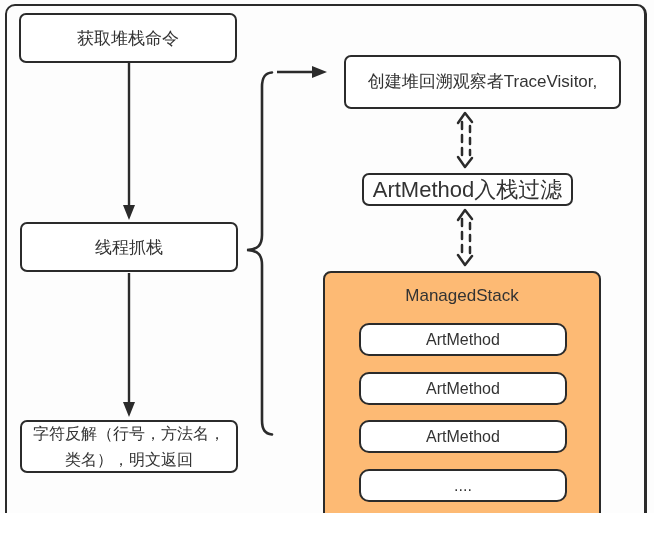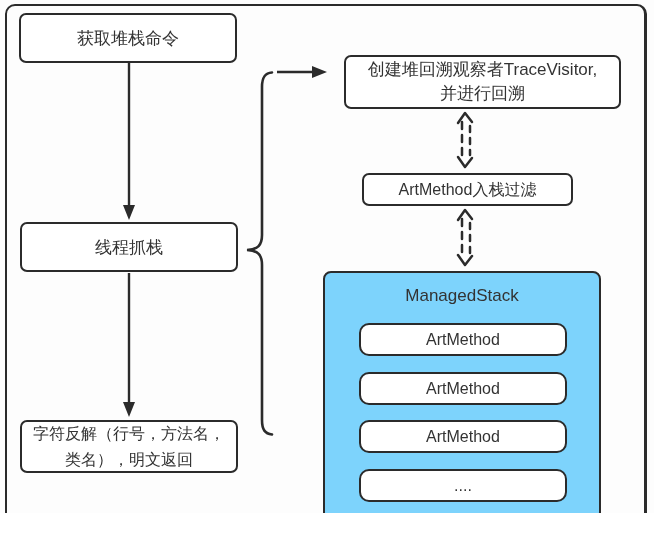--- a/index.html
+++ b/index.html
@@ -31,27 +31,27 @@
     justify-content:center;
     text-align:center;
     box-sizing:border-box;
     font-size:17px;
     line-height:25px;
   }
   .box-get-command{left:19px;top:13px;width:218px;height:50px;}
   .box-thread-grab{left:20px;top:222px;width:218px;height:50px;}
   .box-decode{left:20px;top:420px;width:218px;height:53px;font-size:16px;line-height:26px;padding:0 6px;}
   .box-trace-visitor{left:344px;top:55px;width:277px;height:54px;flex-direction:column;line-height:24px;}
-  .box-art-filter{left:362px;top:173px;width:211px;height:33px;font-size:16px;}
+  .box-art-filter{left:362px;top:173px;width:211px;height:33px;font-size:22px;}
   .managed-stack{
     position:absolute;
     left:323px;top:271px;width:278px;height:249px;
     border:2.2px solid #2b2b2b;
     border-radius:8px;
-    background:#7dd3fc;
+    background:#fdba74;
     box-sizing:border-box;
   }
   .managed-stack .title{
     text-align:center;
     font-size:17px;
     padding-top:13px;
     color:#333;
   }
   .stack-item{
     position:absolute;
@@ -87,21 +87,20 @@
   <div class="node box-thread-grab">
     <span>线程抓栈</span>
   </div>
 
   <div class="node box-decode">
     <span>字符反解（行号，方法名，类名），明文返回</span>
   </div>
 
   <div class="node box-trace-visitor">
     <span>创建堆回溯观察者TraceVisitor,</span>
-    <span>并进行回溯</span>
   </div>
 
   <div class="node box-art-filter">
     <span>ArtMethod入栈过滤</span>
   </div>
 
   <div class="managed-stack">
     <div class="title">ManagedStack</div>
     <div class="stack-item">ArtMethod</div>
     <div class="stack-item">ArtMethod</div>

